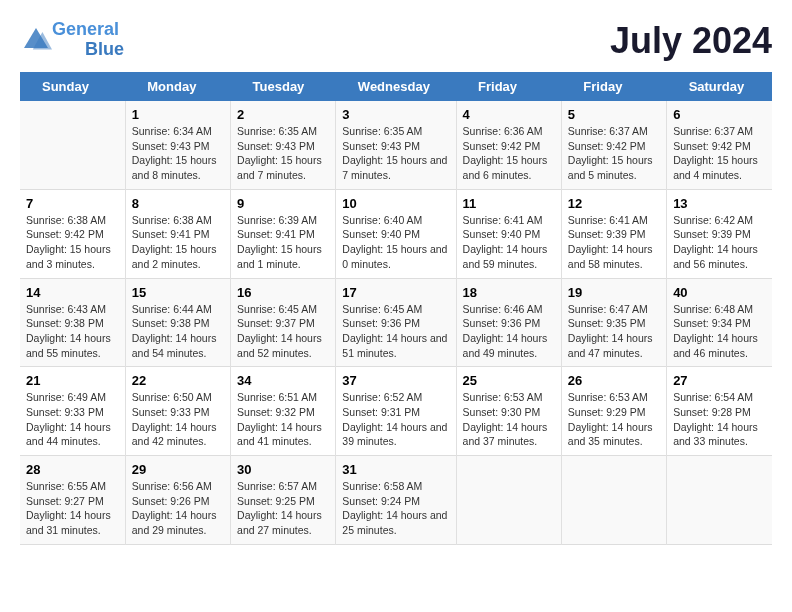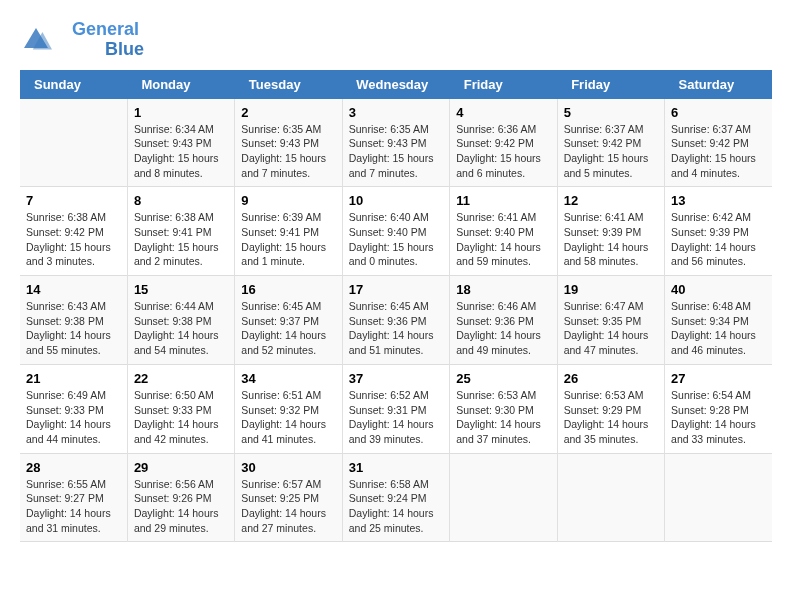--- a/index.html
+++ b/index.html
@@ -12,21 +12,21 @@
     }
     .header {
       display: flex;
       justify-content: space-between;
       align-items: flex-start;
       margin-bottom: 10px;
     }
     .logo {
       display: flex;
       align-items: center;
-      gap: 20px;
+      gap: 0;
     }
     .logo-text {
       font-size: 18px;
       font-weight: bold;
       color: #1a1a2e;
       line-height: 1.1;
     }
     .logo-text span {
       color: #4a90d9;
     }
@@ -49,21 +49,21 @@
     table {
       width: 100%;
       border-collapse: collapse;
       font-size: 11px;
     }
     thead tr {
       background-color: #3a7abf;
       color: #fff;
     }
     thead th {
-      padding: 7px 14px;
+      padding: 7px 22px;
       text-align: left;
       font-size: 13px;
       font-weight: bold;
     }
     tbody tr {
       border-bottom: 1px solid #ddd;
     }
     tbody tr:nth-child(odd) {
       background-color: #f9f9f9;
     }
@@ -99,20 +99,21 @@
     <svg class="logo-icon" viewBox="0 0 40 40">
       <polygon points="20,5 35,30 5,30" fill="#3a7abf" opacity="0.85"></polygon>
       <polygon points="28,10 40,32 16,32" fill="#3a7abf" opacity="0.5"></polygon>
     </svg>
     <div class="logo-text">
       <div><span>General</span></div>
       <div><span style="color:#3a7abf;margin-left:33px;">Blue</span></div>
     </div>
   </div>
   <div class="title-block">
+    <div class="main-title">July 2024</div>
   </div>
 </div>
 
 <table>
   <thead>
     <tr>
     <th>Sunday</th>
         <th>Monday</th>
         <th>Tuesday</th>
         <th>Wednesday</th>

